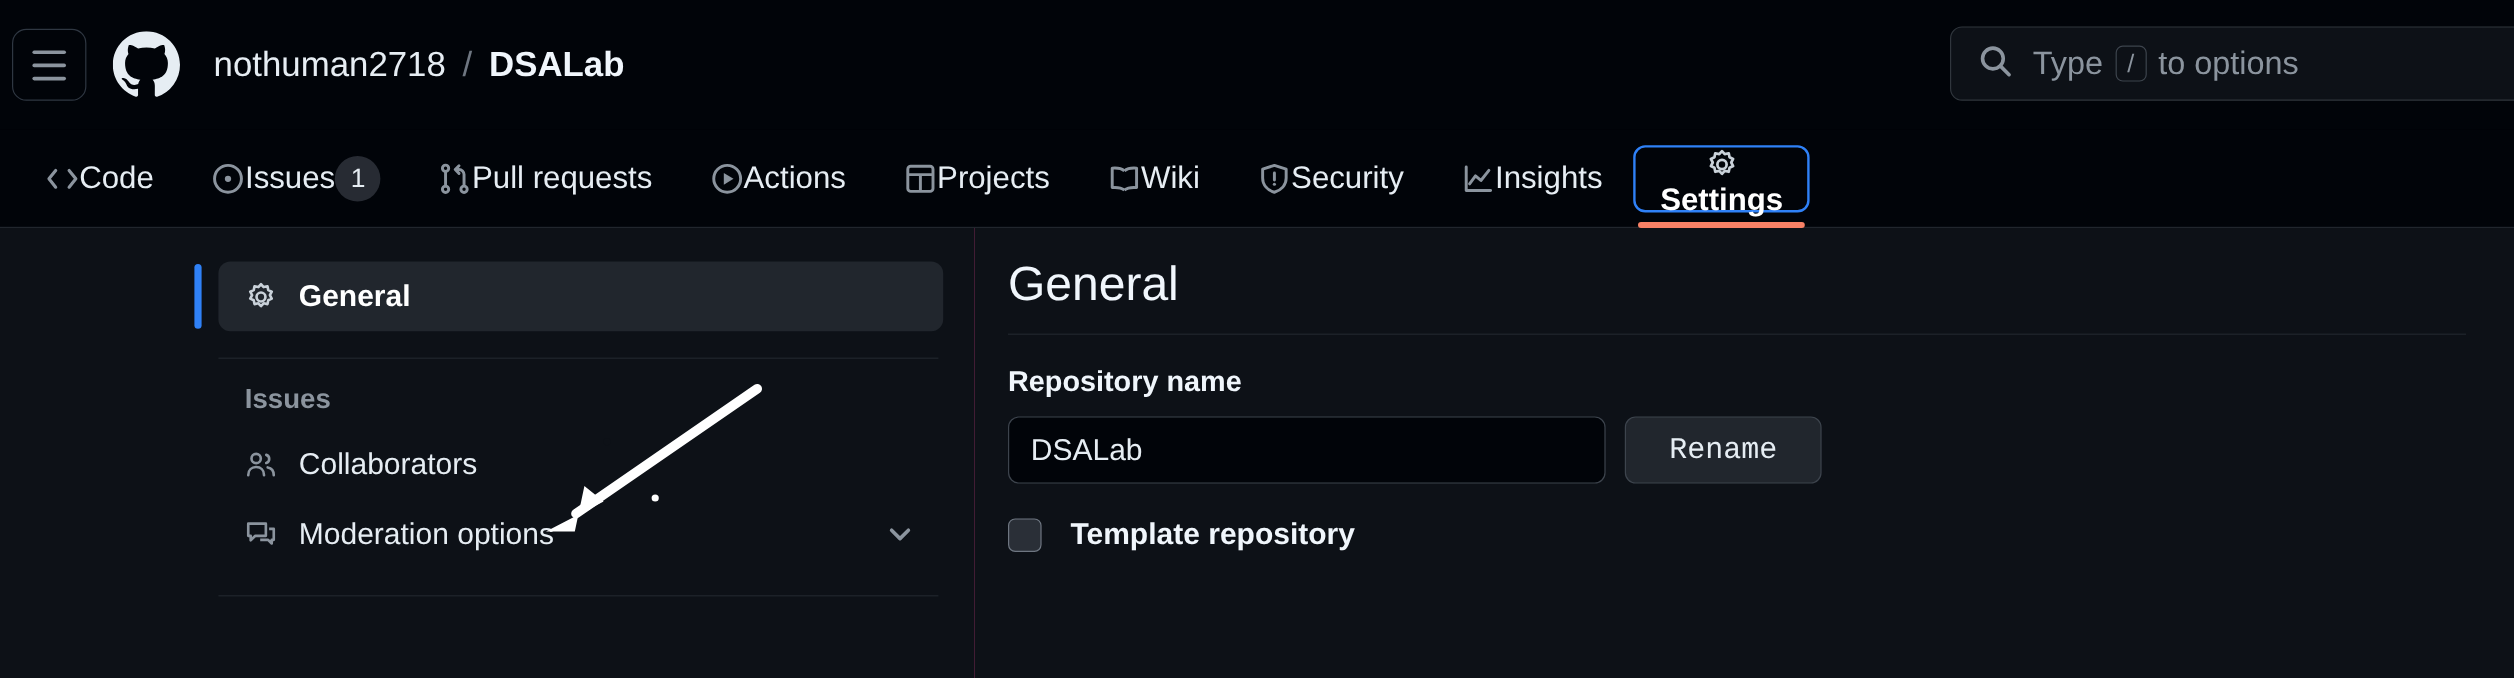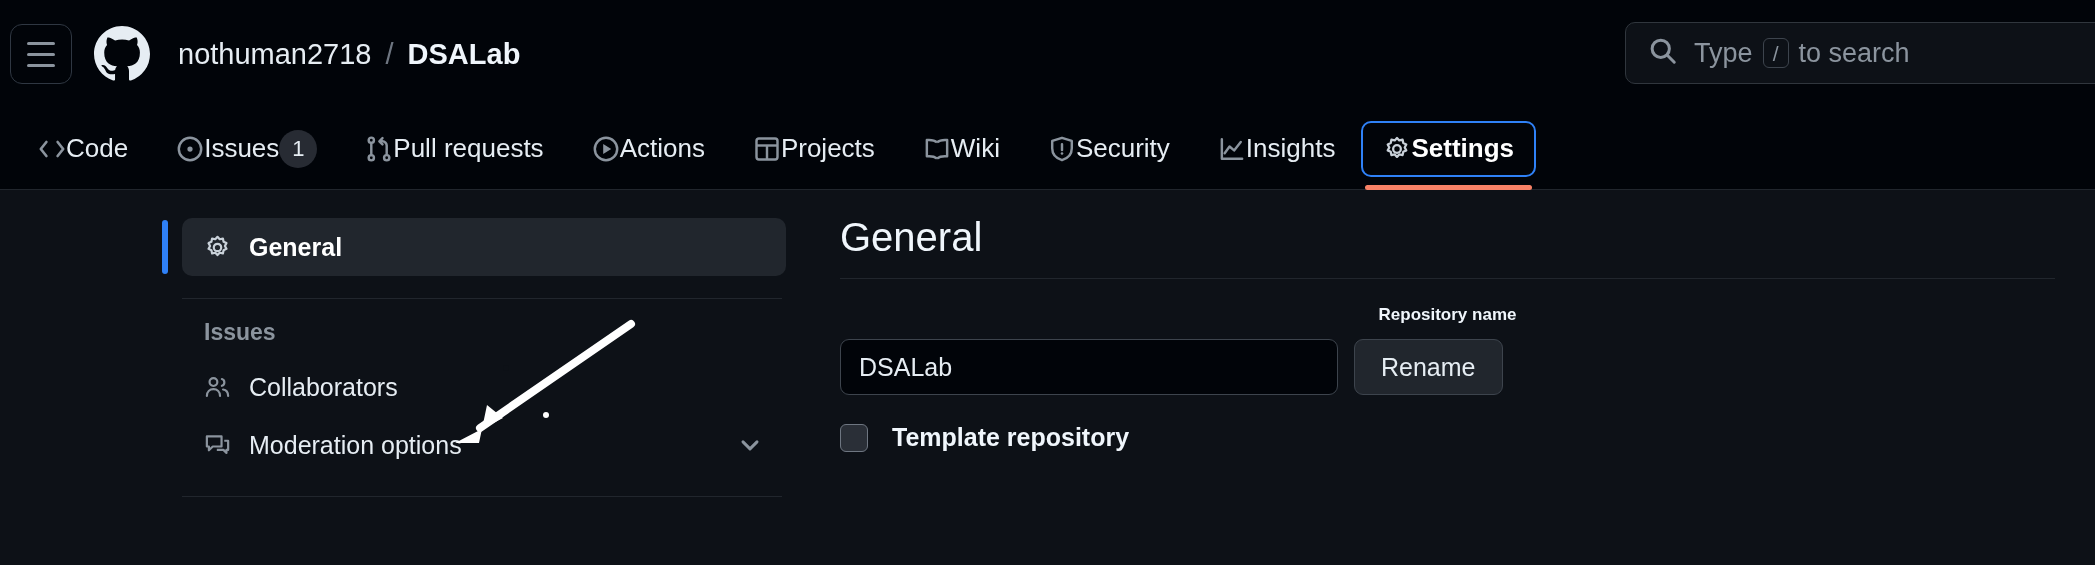--- a/index.html
+++ b/index.html
@@ -99,20 +99,21 @@
     white-space: nowrap;
     cursor: pointer;
     position: relative;
     border: 2px solid transparent;
   }
   .tab .ico { display:flex; align-items:center; color: #8b949e; flex: 0 0 auto; }
   .tab.selected {
     border: 2px solid #2f81f7;
     font-weight: 700;
     color: #ffffff;
+    flex-direction: column;
   }
   .tab.selected .underline {
     position: absolute;
     left: 2px; right: 2px;
     bottom: -15px;
     height: 5px;
     border-radius: 3px;
     background: #f78166;
   }
   .badge-count {
@@ -189,47 +190,46 @@
     color: #f0f6fc;
     font-size: 40px;
     font-weight: 400;
     line-height: 1.25;
     padding-bottom: 16px;
   }
   .main-divider { height: 1px; background: #21262d; margin-bottom: 26px; }
 
   .field-label {
     color: #f0f6fc;
-    font-size: 17px;
+    font-size: 24px;
     font-weight: 700;
     padding-bottom: 14px;
-    text-align: center;
   }
   .field-row { display: flex; align-items: center; gap: 16px; }
   .text-input {
     width: 498px;
     height: 56px;
     background: #010409;
     border: 1px solid #3d444d;
     border-radius: 9px;
     color: #e6edf3;
     font-size: 25px;
     font-family: "Liberation Sans", sans-serif;
     padding: 0 18px;
     outline: none;
   }
   .btn {
     height: 56px;
-    padding: 0 26px;
+    padding: 0 36px;
     background: #21262d;
     border: 1px solid #3d444d;
     border-radius: 9px;
     color: #e6edf3;
     font-size: 25px;
-    font-family: Liberation Sans, sans-serif;
+    font-family: Liberation Mono, monospace;
     cursor: pointer;
     white-space: nowrap;
   }
   .check-row {
     display: flex; align-items: center; gap: 24px;
     padding-top: 28px;
   }
   .checkbox {
     width: 28px; height: 28px;
     border: 1px solid #6e7681;
@@ -277,21 +277,21 @@
     <div class="search-box">
       <span>
         <svg width="30" height="30" viewBox="0 0 16 16" fill="none" stroke="#8b949e" stroke-width="1.6">
           <circle cx="6.8" cy="6.8" r="4.6"></circle>
           <line x1="10.3" y1="10.3" x2="14" y2="14" stroke-linecap="round"></line>
         </svg>
       </span>
       <span class="ph">
         <span>Type</span>
         <span class="slash-key">/</span>
-        <span>to search</span>
+        <span>to options</span>
       </span>
     </div>
   </div>
 
   <div class="navbar">
 
     <div class="tab">
       <span class="ico">
         <svg width="28" height="28" viewBox="0 0 16 16" fill="none" stroke="#8b949e" stroke-width="1.5" stroke-linecap="round" stroke-linejoin="round">
           <polyline points="4.8,4 1.6,8 4.8,12"></polyline>

